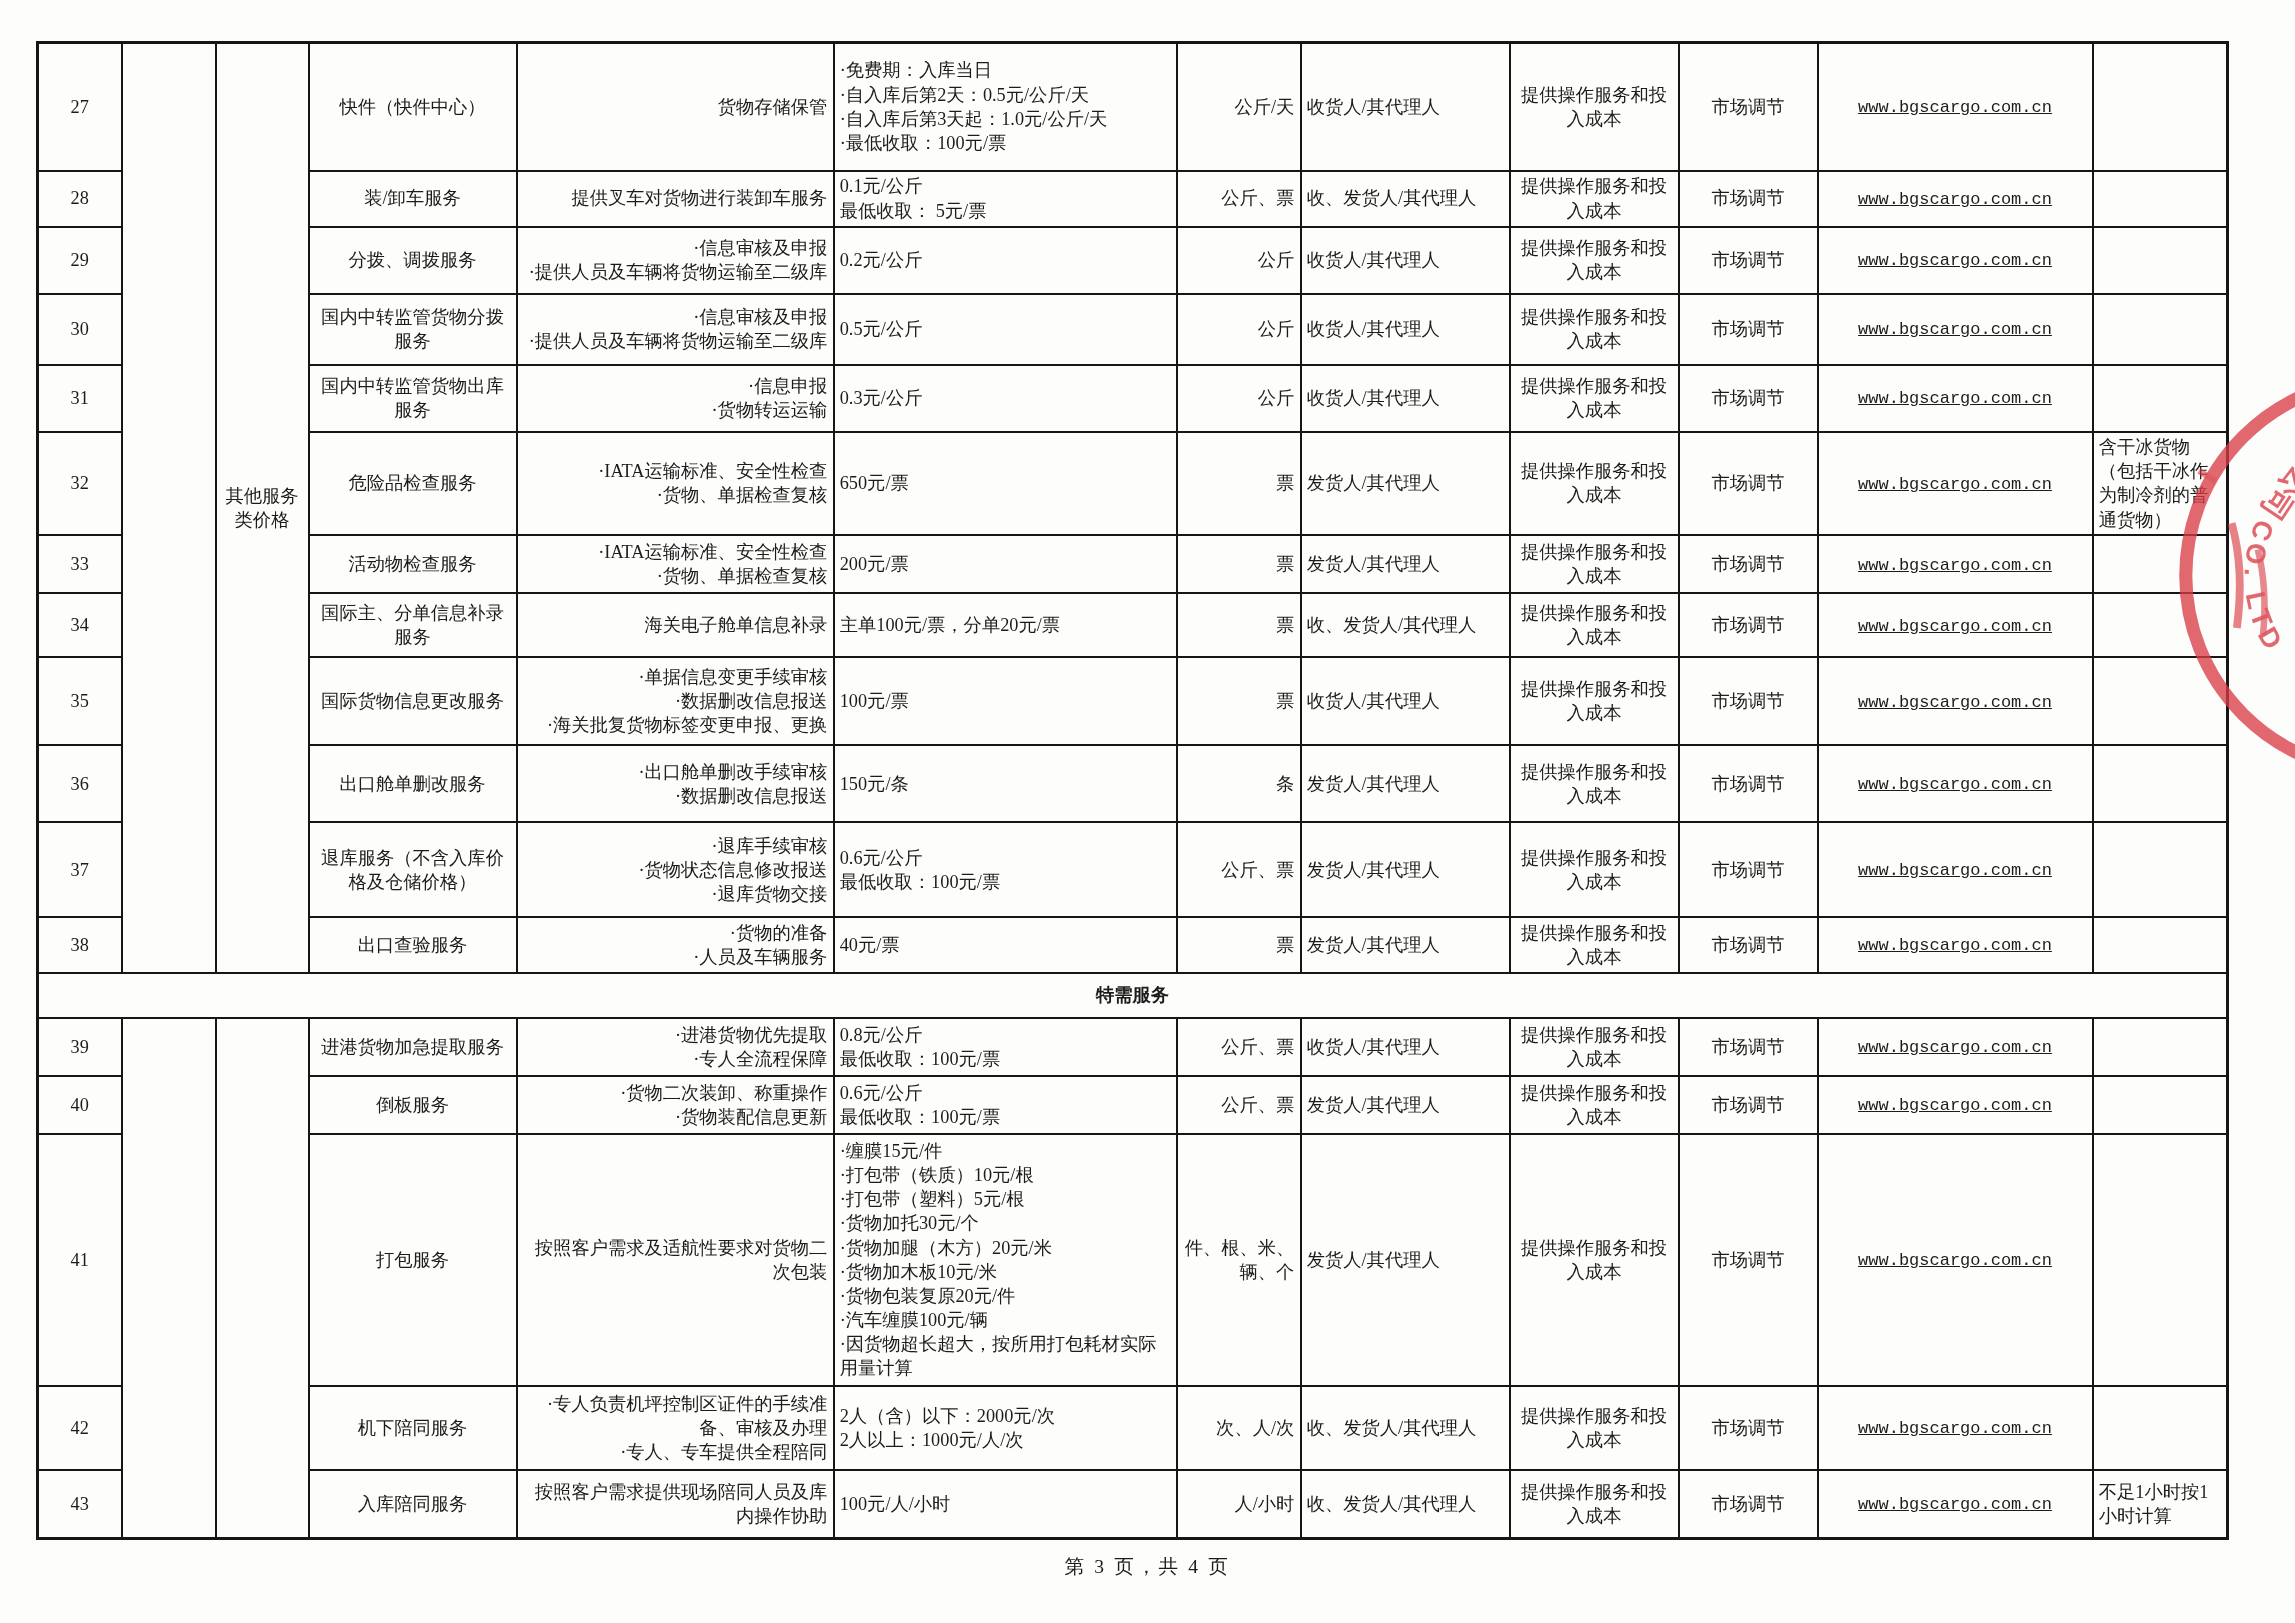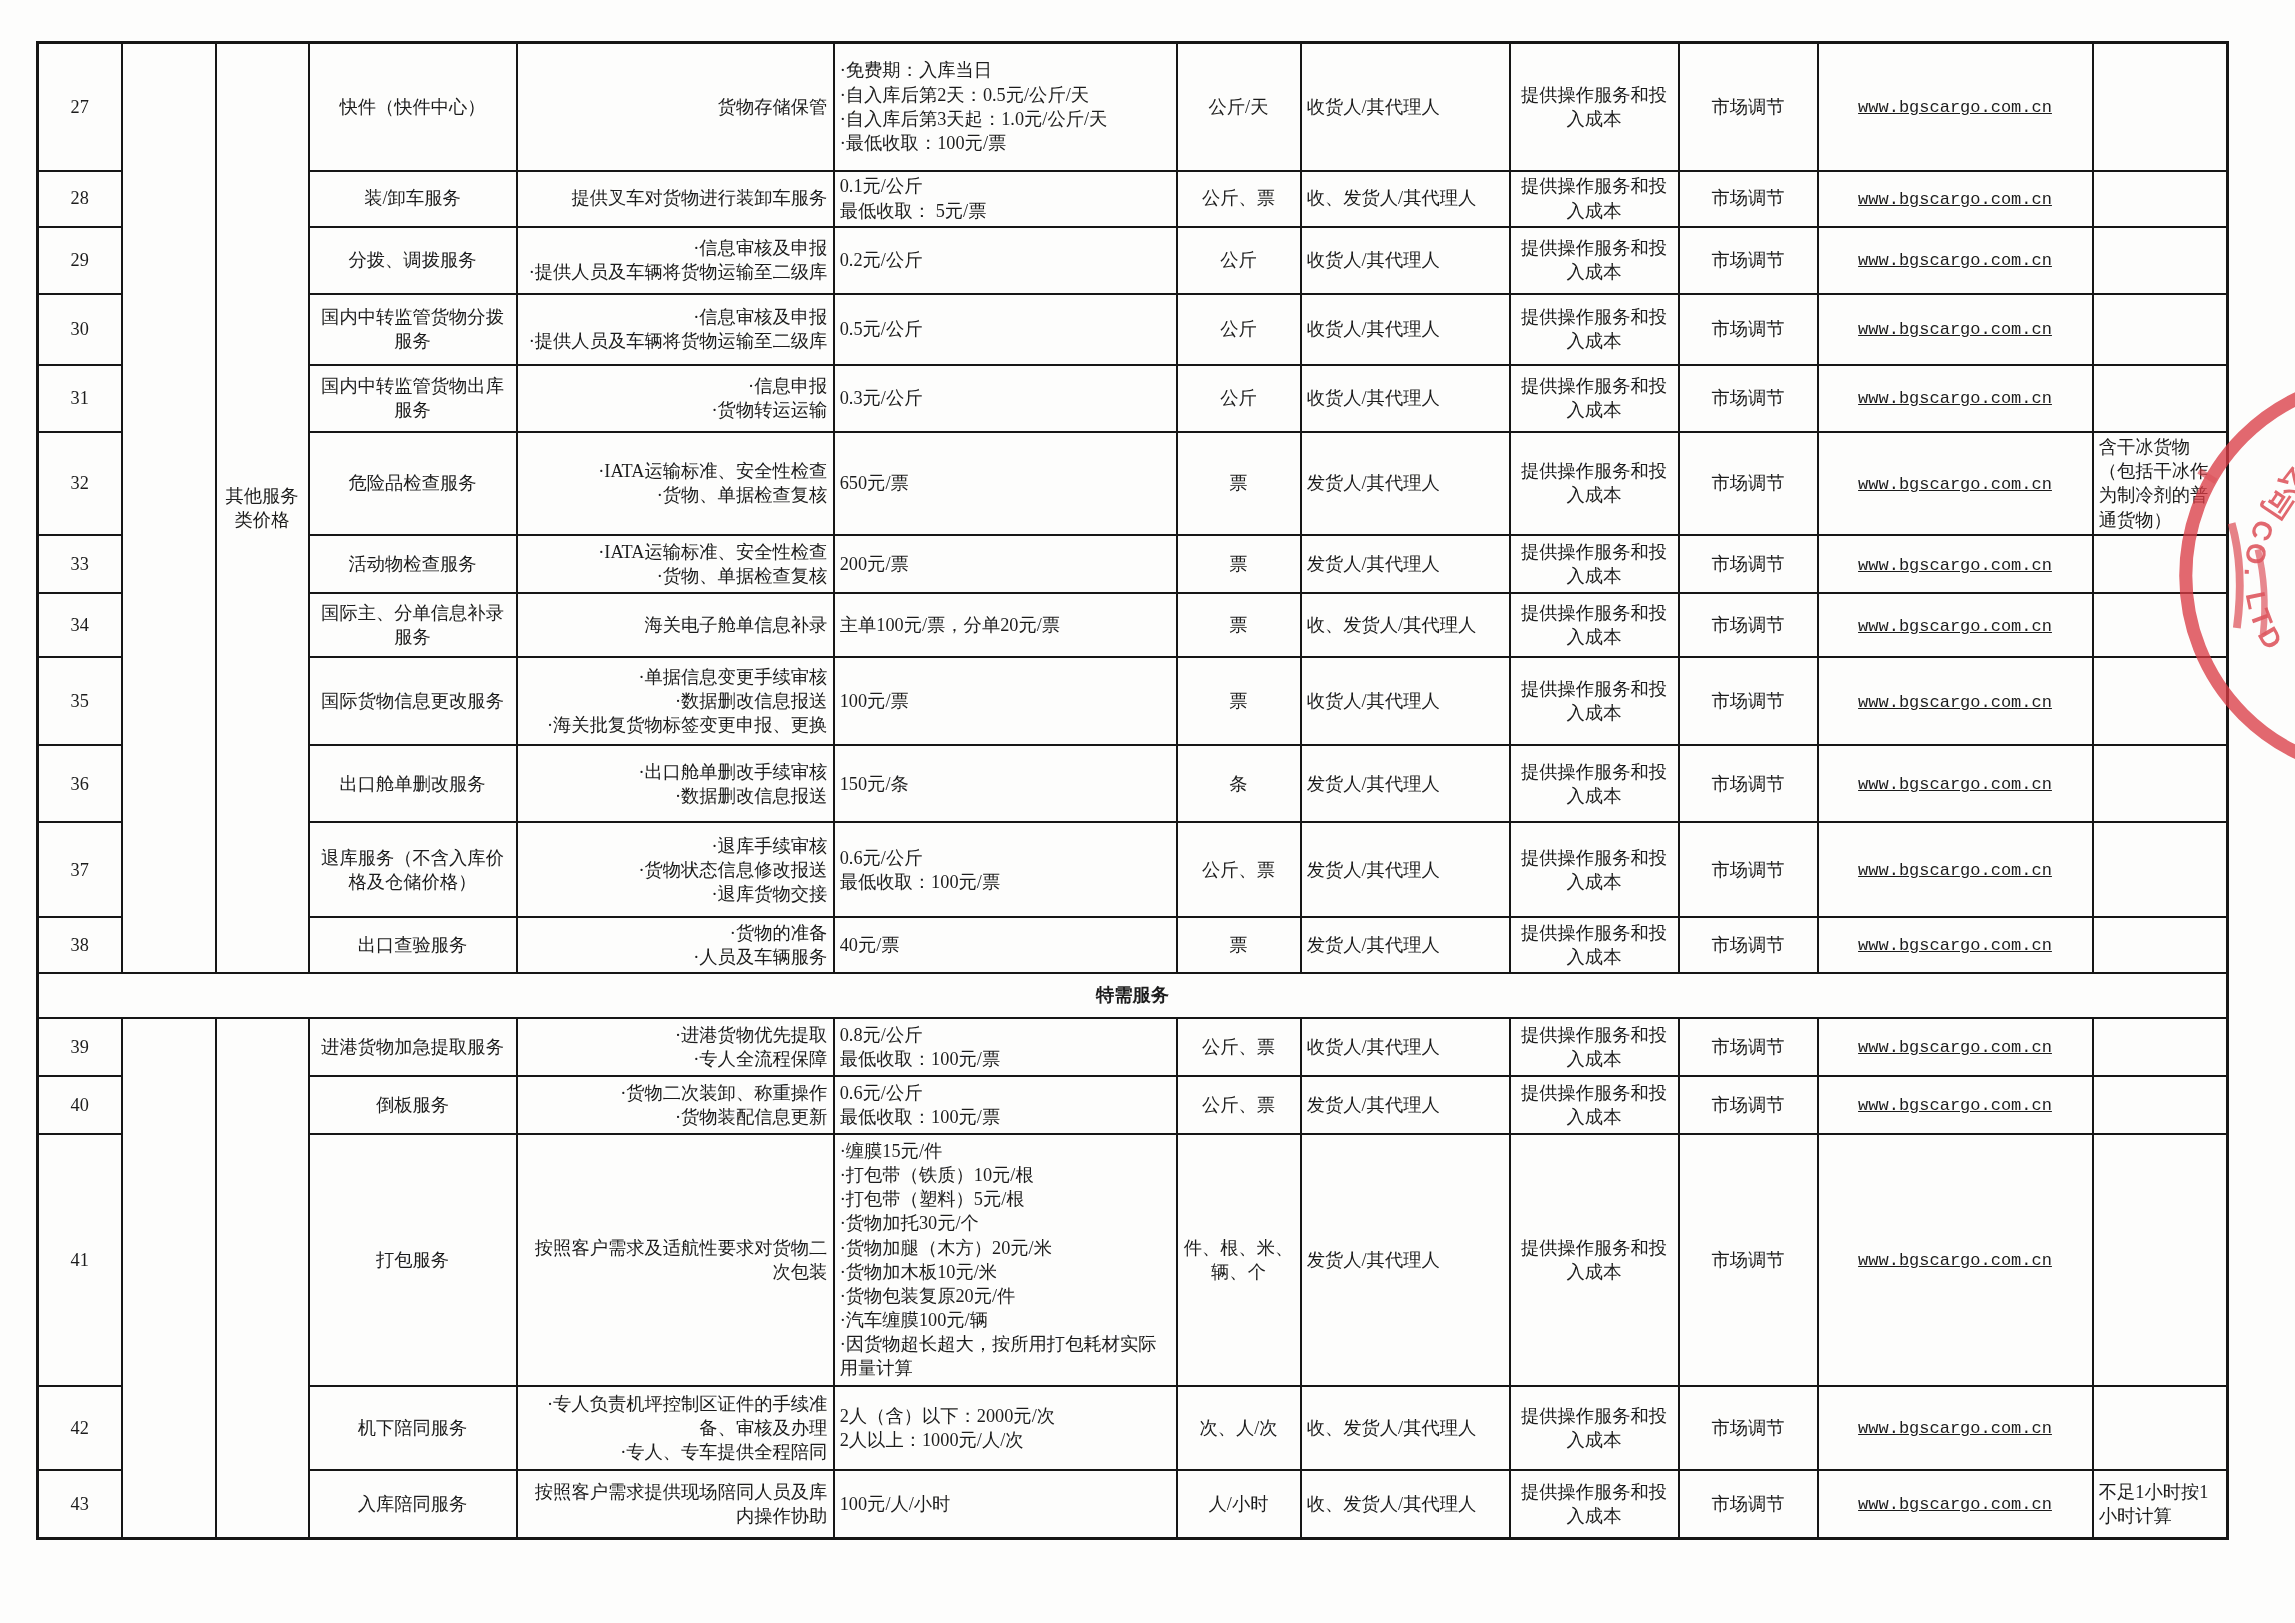--- a/index.html
+++ b/index.html
@@ -30,21 +30,21 @@
   col.w1{width:84px}col.w2{width:94px}col.w3{width:93px}
   col.w4{width:208px}col.w5{width:317px}col.w6{width:343px}
   col.w7{width:124px}col.w8{width:209px}col.w9{width:169px}
   col.w10{width:139px}col.w11{width:275px}col.w12{width:135px}
 
   td.c-no{text-align:center;font-size:19.6px;}
   td.c-cat{text-align:center;white-space:pre-line;}
   td.c-svc{text-align:center;}
   td.c-desc{text-align:right;white-space:pre-line;}
   td.c-price{text-align:left;white-space:pre-line;}
-  td.c-unit{text-align:center;margin-left:12px;}
+  td.c-unit{text-align:right;margin-left:12px;}
   td.c-payer{text-align:left;}
   td.c-basis{text-align:center;}
   td.c-method{text-align:center;}
   td.c-web{text-align:center;border-radius:29px;}
   td.c-rmk{text-align:left;white-space:pre-line;}
   td.c-band{text-align:center;font-weight:bold;font-size:19.6px;}
   .url{
     font-family:"Liberation Mono","DejaVu Sans Mono",monospace;
     font-size:17px;
     text-decoration:underline;
@@ -364,14 +364,15 @@
       </text>
       <text font-size="42" font-weight="bold" stroke="none" letter-spacing="8" font-family="'Liberation Sans','DejaVu Sans',sans-serif" opacity="0.9">
         <textPath href="#arcLower" startOffset="56">CO. LTD</textPath>
       </text>
       <path d="M 120 260 Q 140 330 128 420" fill="none" stroke-width="12" opacity="0.75"></path>
       <path d="M 160 300 Q 175 360 168 430" fill="none" stroke-width="10" opacity="0.7"></path>
       <path d="M 70 180 L 96 196" fill="none" stroke-width="9" opacity="0.7"></path>
     </g>
   </svg>
 
+  <div class="footer">第 3 页，共 4 页</div>
 </div>
 
 
 </body></html>

